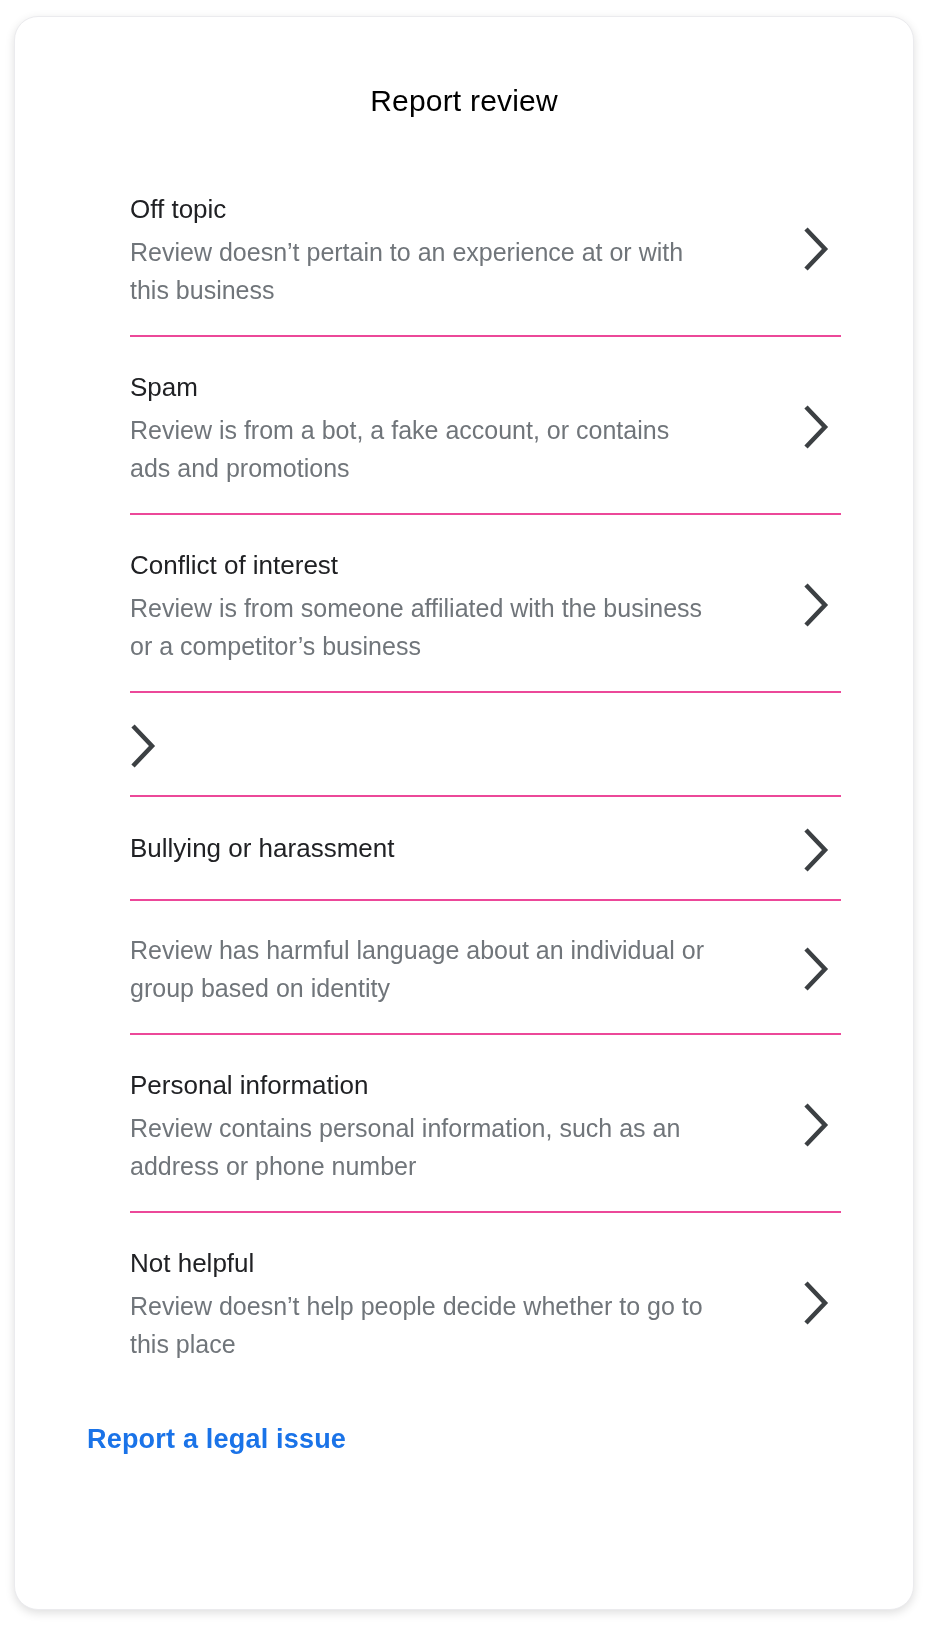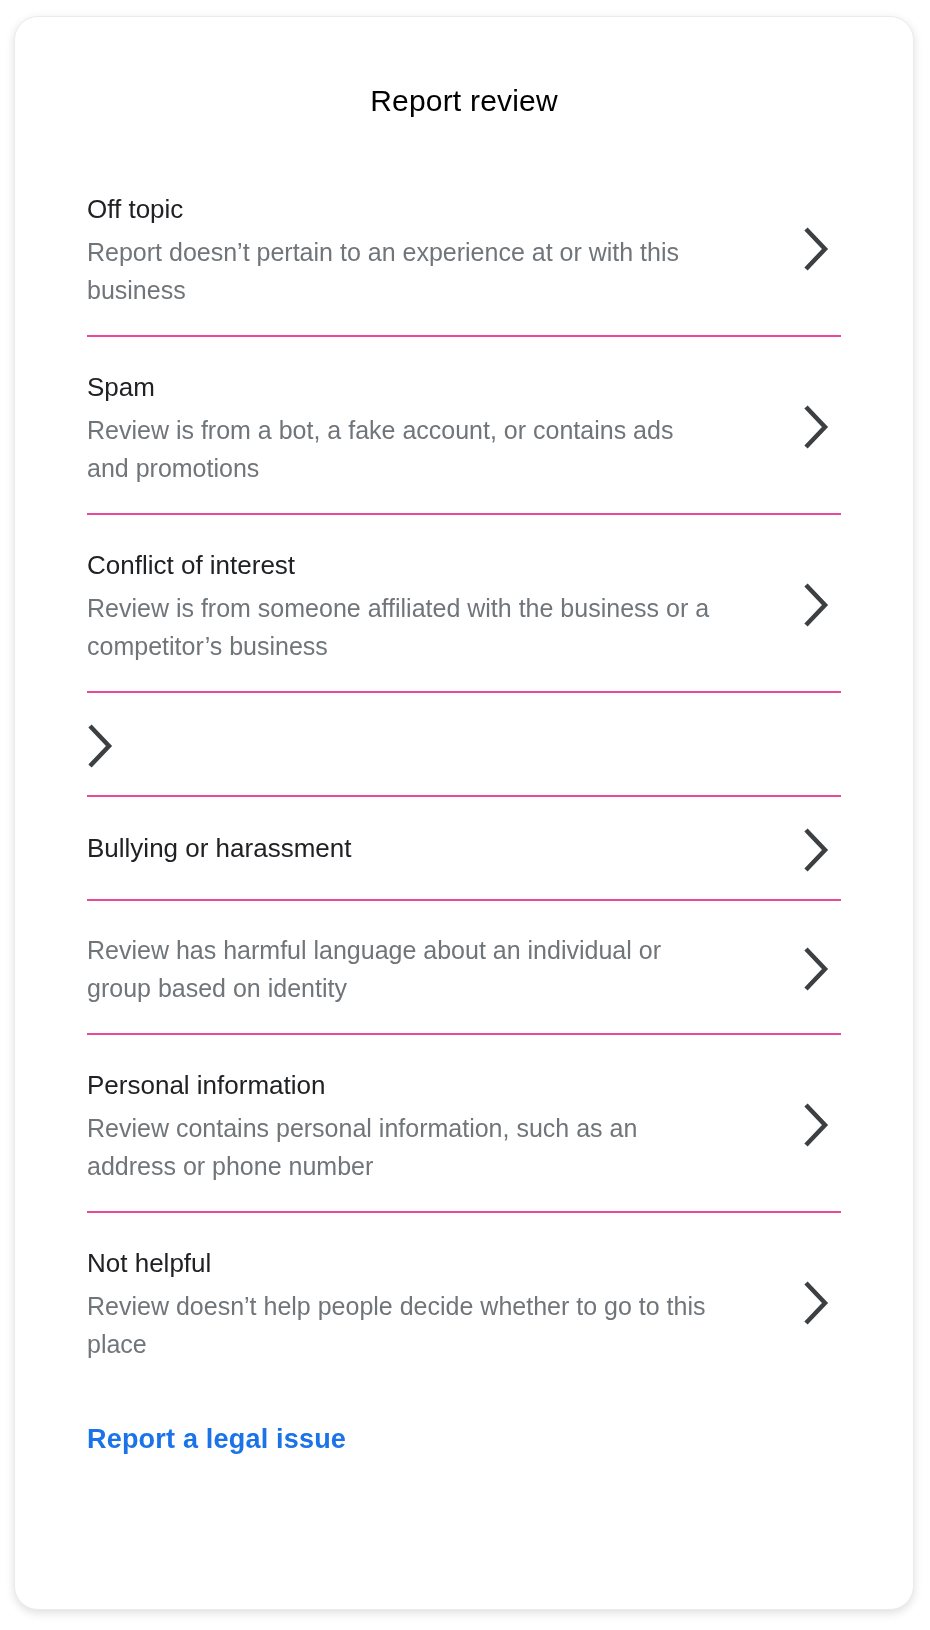--- a/index.html
+++ b/index.html
@@ -26,20 +26,21 @@
     font-size: 30px;
     line-height: 40px;
     font-weight: 400;
     color: #000000;
     letter-spacing: 0.2px;
   }
 
   ul.options {
     list-style: none;
     margin-top: 38px;
+    margin-left: 43px;
   }
   ul.options li + li {
     border-top: 2px solid #ec4899;
   }
   .option {
     display: flex;
     align-items: center;
     padding: 30px 0 26px 0;
     cursor: pointer;
   }
@@ -91,21 +92,21 @@
 <body>
 
 <div class="card">
   <h1 class="dialog-title">Report review</h1>
 
   <ul class="options">
   <li>
     <div class="option">
       <div class="option-text">
         <div class="option-label">Off topic</div>
-        <div class="option-description">Report doesn’t pertain to an experience at or with this business</div>
+        <div class="option-description">Review doesn’t pertain to an experience at or with this business</div>
       </div>
       <span class="chevron">
         <svg width="26" height="46" viewBox="0 0 26 46" fill="none" xmlns="http://www.w3.org/2000/svg">
           <polyline points="3,3 22,23 3,43" stroke="#3c4043" stroke-width="4.5" fill="none" stroke-linecap="butt" stroke-linejoin="miter"></polyline>
         </svg>
       </span>
     </div>
   </li>
 
   <li>

